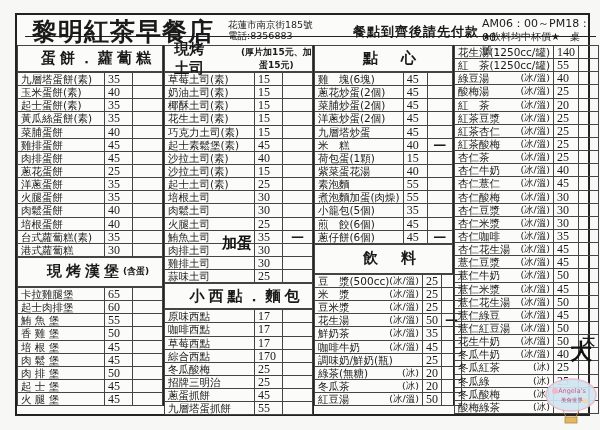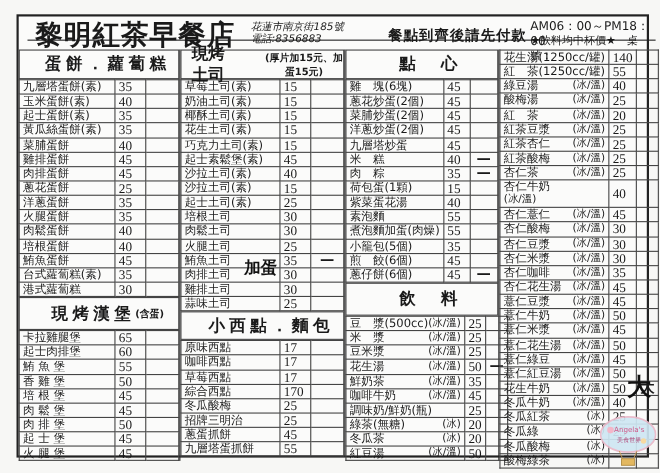--- a/index.html
+++ b/index.html
@@ -1,21 +1,21 @@
 <!DOCTYPE html>
 <html><head>
 <meta charset="utf-8">
 <style>
   * { box-sizing: border-box; margin: 0; padding: 0; }
   html, body { width: 600px; height: 430px; background: #f7f7f5; overflow: hidden; }
   body { font-family: "DejaVu Sans", "Liberation Sans", sans-serif; color: #1a1a1a; position: relative; }
   .sheet { position: absolute; left: 15px; top: 13px; width: 575px; height: 403px; border: 2px solid #222; background: #fbfbfa; }
   .header { position: absolute; left: 8px; top: 0; width: 571px; height: 22px; border-bottom: 1.5px solid #222; }
   .shop-title { position: absolute; left: 7px; top: 0px; font-size: 25px; font-weight: bold; letter-spacing: 1px; font-family: "DejaVu Serif", serif; }
-  .addr { position: absolute; left: 203px; top: 4px; font-size: 9.5px; line-height: 11px; font-style: italic; }
+  .addr { position: absolute; left: 203px; top: 4px; font-size: 9.5px; line-height: 11px; }
   .notice { position: absolute; left: 328px; top: 8px; font-size: 13px; font-weight: bold; letter-spacing: 1px; }
   .hours { position: absolute; left: 457px; top: 1px; font-size: 11px; font-weight: normal; }
   .hours-note { position: absolute; left: 457px; top: 15px; font-size: 10px; }
   .col { position: absolute; top: 30px; border-right: 1.5px solid #222; }
   table { border-collapse: collapse; width: 100%; }
   td { border: 1px solid #444; font-size: 10.5px; height: 13.15px; line-height: 12px; padding: 0 3px; white-space: nowrap; overflow: hidden; }
   td.price { width: 28px; text-align: left; font-family: "Liberation Serif", serif; font-size: 12px; }
   td.mark { width: 30px; text-align: center; font-size: 13px; font-weight: bold; }
   .sec-title { font-weight: bold; text-align: center; font-size: 15px; height: 27px; border: 1px solid #444; display: flex; align-items: center; justify-content: center; letter-spacing: 4px; padding-left: 16px; }
   .sec-title small { font-size: 9px; letter-spacing: 0; font-weight: bold; }
@@ -95,25 +95,20 @@
             <td>肉鬆蛋餅</td>
             <td class="price">40</td>
             <td class="mark"></td>
           </tr>
           <tr>
             <td>培根蛋餅</td>
             <td class="price">40</td>
             <td class="mark"></td>
           </tr>
           <tr>
-            <td>鮪魚蛋餅</td>
-            <td class="price">45</td>
-            <td class="mark"></td>
-          </tr>
-          <tr>
             <td>台式蘿蔔糕(素)</td>
             <td class="price">35</td>
             <td class="mark"></td>
           </tr>
           <tr>
             <td>港式蘿蔔糕</td>
             <td class="price">30</td>
             <td class="mark"></td>
           </tr>
         </tbody>
@@ -337,25 +332,20 @@
             <td>九層塔炒蛋</td>
             <td class="price">45</td>
             <td class="mark"></td>
           </tr>
           <tr>
             <td>米　糕</td>
             <td class="price">40</td>
             <td class="mark">—</td>
           </tr>
           <tr>
-            <td>肉　粽</td>
-            <td class="price">35</td>
-            <td class="mark">—</td>
-          </tr>
-          <tr>
             <td>荷包蛋(1顆)</td>
             <td class="price">15</td>
             <td class="mark"></td>
           </tr>
           <tr>
             <td>紫菜蛋花湯</td>
             <td class="price">40</td>
             <td class="mark"></td>
           </tr>
           <tr>
@@ -580,21 +570,21 @@
               <div style="display: flex; justify-content: space-between;">
                 <span>杏仁茶</span>
                 <span style="font-size: 9.5px;">(冰/溫)</span>
               </div>
             </td>
             <td class="price">25</td>
             <td class="mark" style="width: 22px;"></td>
           </tr>
           <tr>
             <td>
-              <div style="display: flex; justify-content: space-between; flex-direction: column;">
+              <div style="display: flex; justify-content: space-between;">
                 <span>杏仁牛奶</span>
                 <span style="font-size: 9.5px;">(冰/溫)</span>
               </div>
             </td>
             <td class="price">40</td>
             <td class="mark" style="width: 22px;"></td>
           </tr>
           <tr>
             <td>
               <div style="display: flex; justify-content: space-between;">

